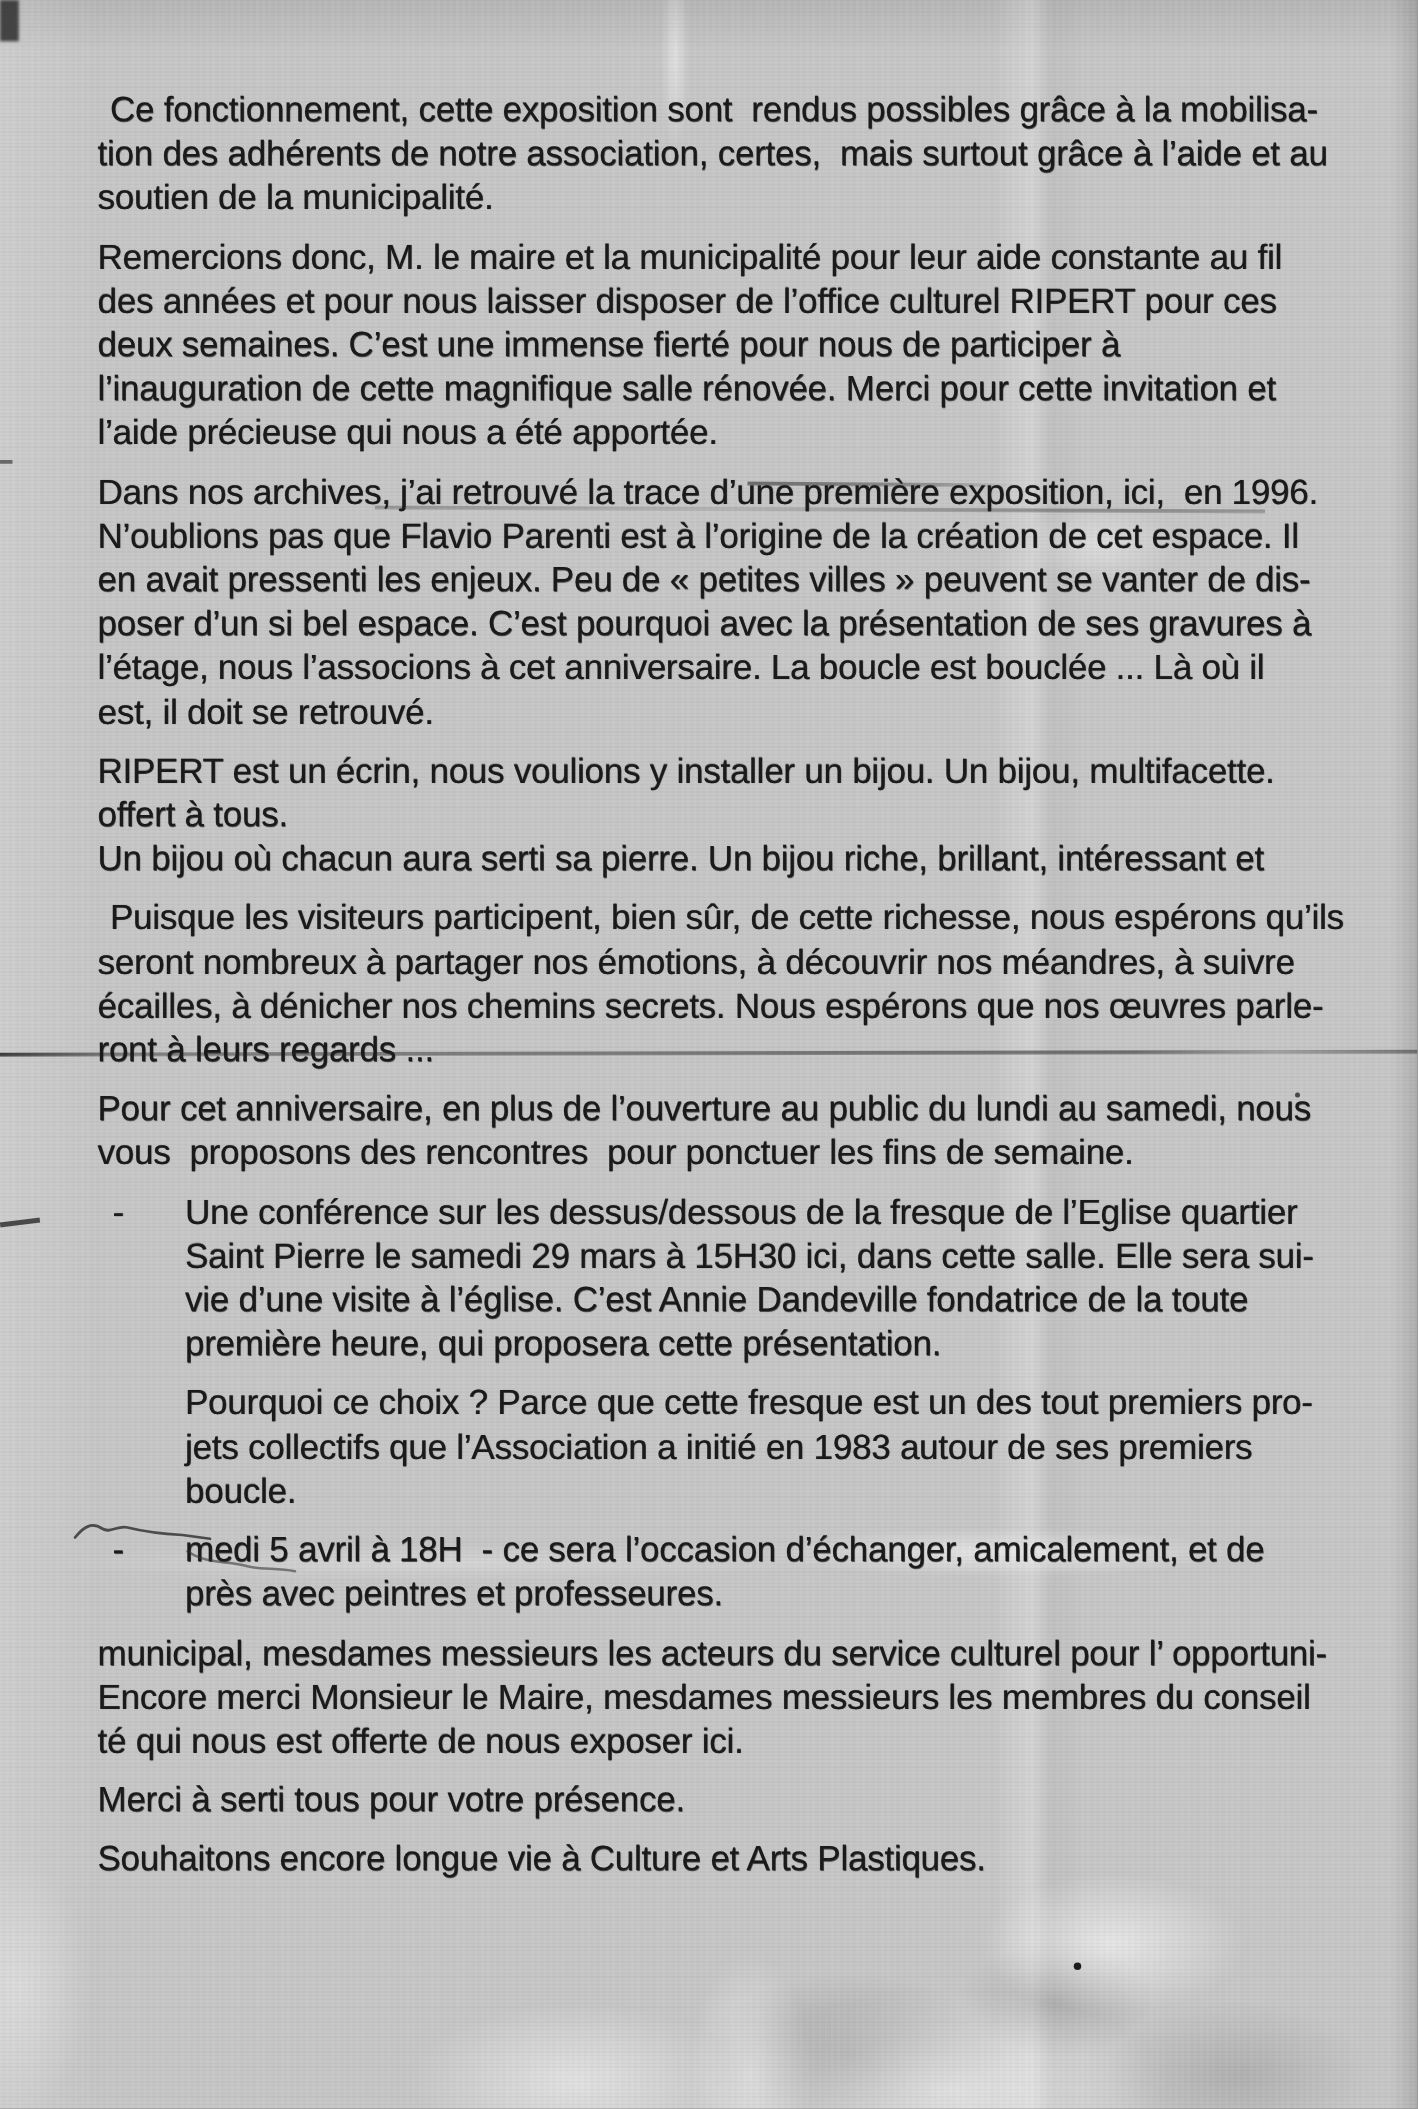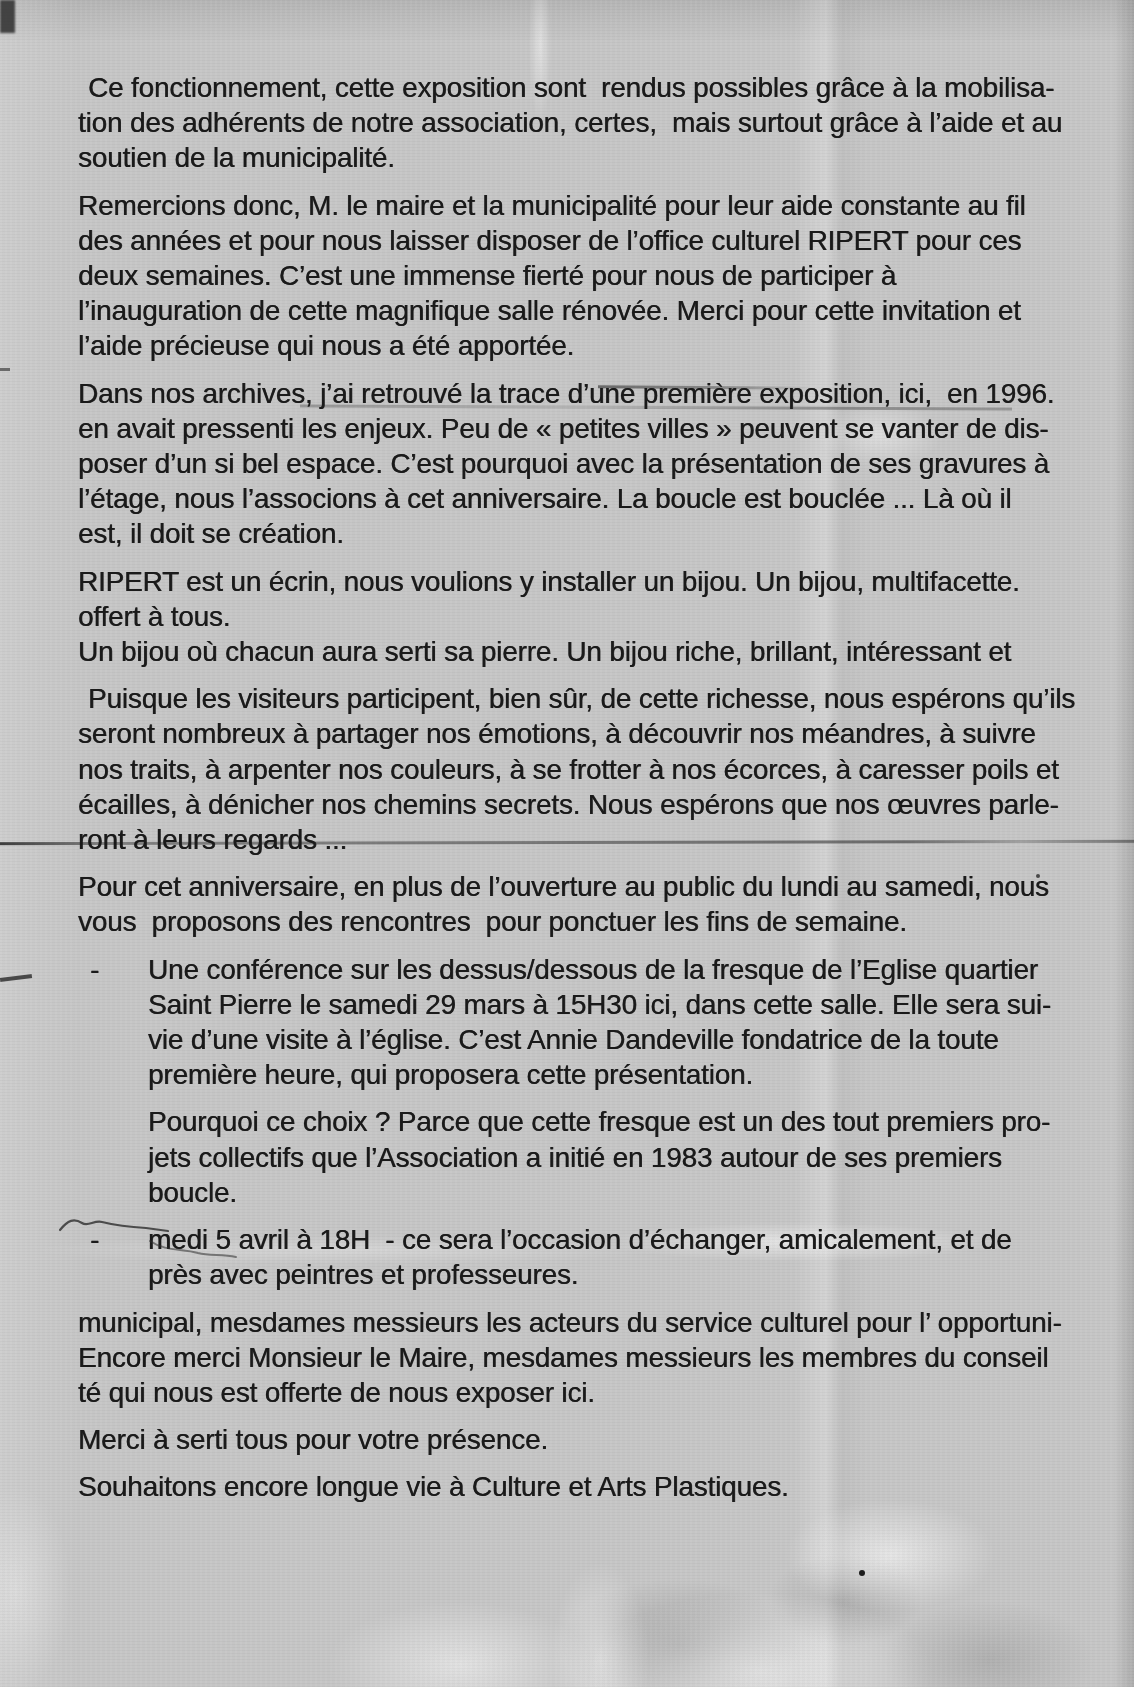--- a/index.html
+++ b/index.html
@@ -120,34 +120,34 @@
       </div>
       <div class="para normal">
         <div class="line">Remercions donc, M. le maire et la municipalité pour leur aide constante au fil</div>
         <div class="line">des années et pour nous laisser disposer de l’office culturel RIPERT pour ces</div>
         <div class="line">deux semaines. C’est une immense fierté pour nous de participer à</div>
         <div class="line">l’inauguration de cette magnifique salle rénovée. Merci pour cette invitation et</div>
         <div class="line">l’aide précieuse qui nous a été apportée.</div>
       </div>
       <div class="para normal">
         <div class="line">Dans nos archives, j’ai retrouvé la trace d’une première exposition, ici,  en 1996.</div>
+        <div class="line">N’oublions pas que Flavio Parenti est à l’origine de la création de cet espace. Il</div>
         <div class="line">en avait pressenti les enjeux. Peu de « petites villes » peuvent se vanter de dis-</div>
         <div class="line">poser d’un si bel espace. C’est pourquoi avec la présentation de ses gravures à</div>
         <div class="line">l’étage, nous l’associons à cet anniversaire. La boucle est bouclée ... Là où il</div>
-        <div class="line">est, il doit se création.</div>
+        <div class="line">est, il doit se retrouvé.</div>
       </div>
       <div class="para normal">
         <div class="line">RIPERT est un écrin, nous voulions y installer un bijou. Un bijou, multifacette.</div>
         <div class="line">offert à tous.</div>
         <div class="line">Un bijou où chacun aura serti sa pierre. Un bijou riche, brillant, intéressant et</div>
       </div>
       <div class="para normal fli">
         <div class="line">Puisque les visiteurs participent, bien sûr, de cette richesse, nous espérons qu’ils</div>
         <div class="line">seront nombreux à partager nos émotions, à découvrir nos méandres, à suivre</div>
-        <div class="line">nos traits, à arpenter nos couleurs, à se frotter à nos écorces, à caresser poils et</div>
         <div class="line">écailles, à dénicher nos chemins secrets. Nous espérons que nos œuvres parle-</div>
         <div class="line">ront à leurs regards ...</div>
       </div>
       <div class="para normal">
         <div class="line">Pour cet anniversaire, en plus de l’ouverture au public du lundi au samedi, nous</div>
         <div class="line">vous  proposons des rencontres  pour ponctuer les fins de semaine.</div>
       </div>
       <div class="para bullet">
         <span class="marker">-</span>
         <div class="line">Une conférence sur les dessus/dessous de la fresque de l’Eglise quartier</div>

